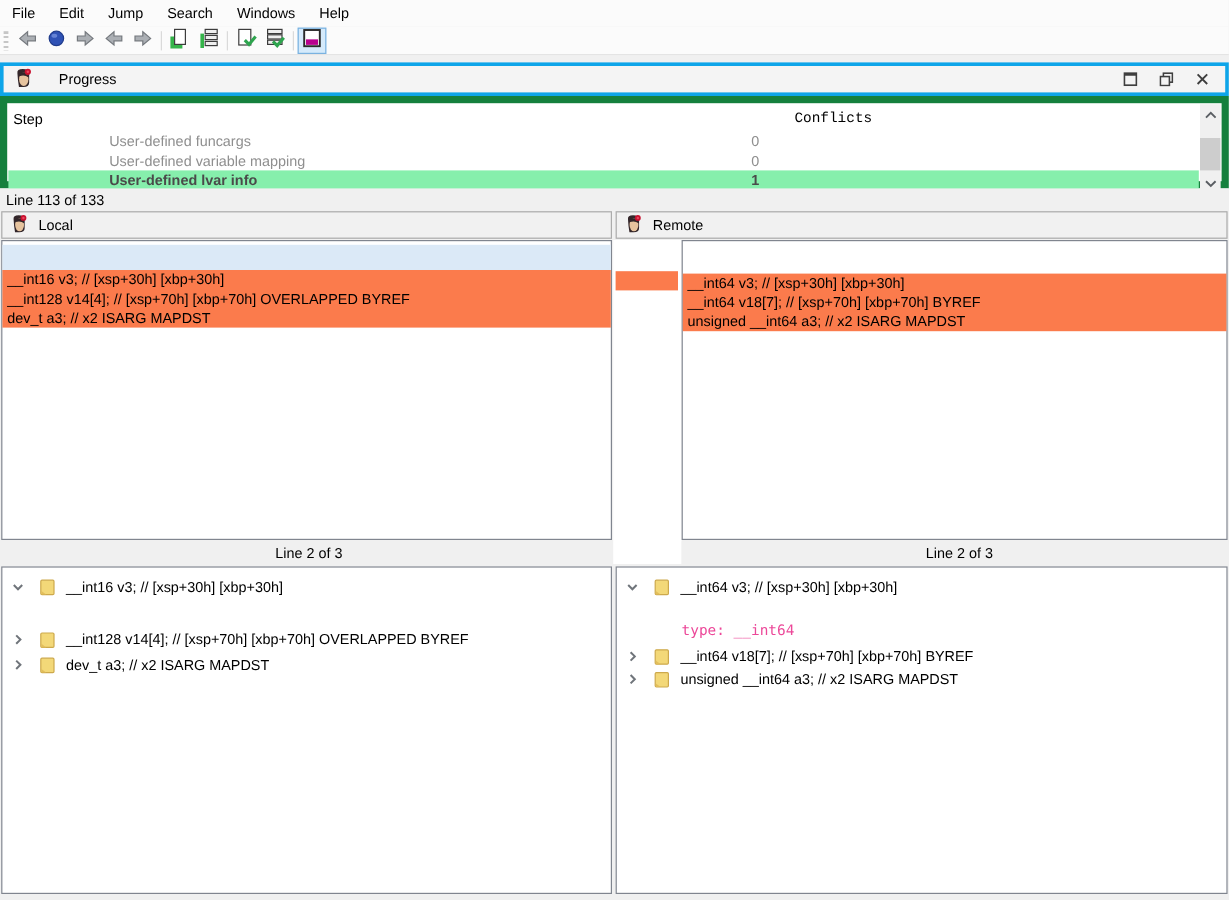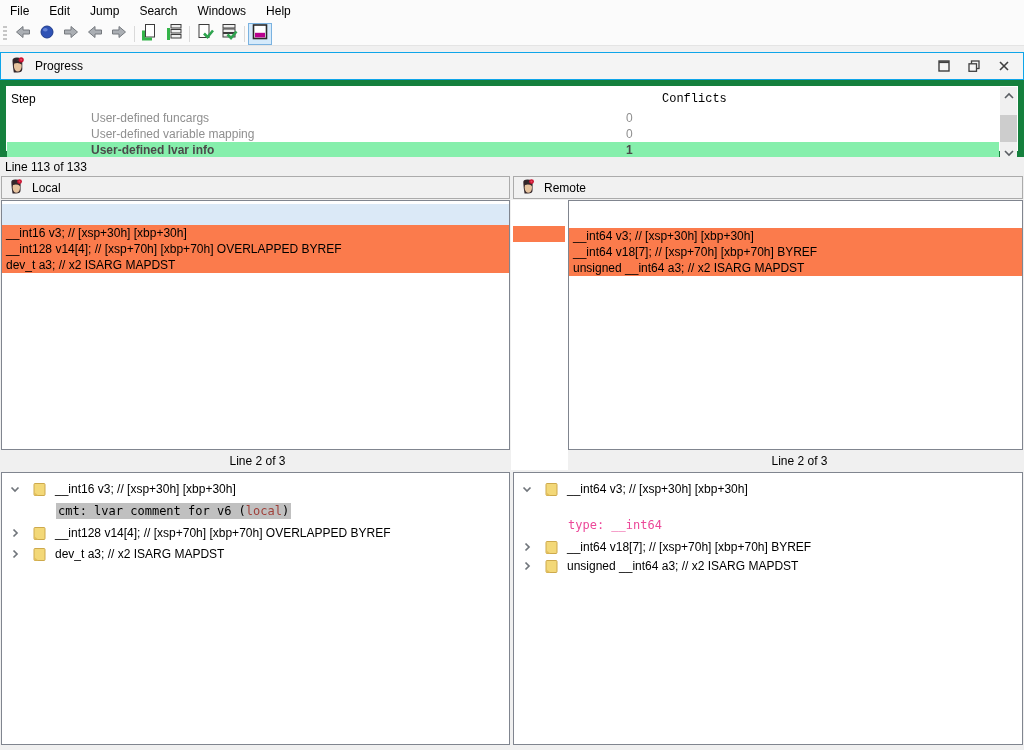--- a/index.html
+++ b/index.html
@@ -18,21 +18,21 @@
   #menubar { left:0; top:0; width:1024px; height:22px; background:#FBFBFB; display:flex; align-items:center; }
   .menu-item { padding:3px 10px; cursor:default; }
   #toolbar { left:0; top:22px; width:1024px; height:24px; background:#FBFBFB; border-bottom:1px solid #E4E4E4; display:flex; align-items:center; }
   .drag-handle { width:4px; height:16px; margin:0 4px 0 3px;
     background: repeating-linear-gradient(to bottom,#C6C6C6 0 2px, transparent 2px 4px); }
   .tbtn { width:24px; height:22px; border:1px solid transparent; background:transparent; display:flex; align-items:center; justify-content:center; padding:0; }
   .tbtn.selected { background:#D5EAFB; border-color:#7AB2E0; }
   .tsep { width:1px; height:16px; background:#DADADA; margin:0 3px; }
 
   
-  #progress-titlebar { left:0; top:52px; width:1024px; height:28px; background:#F4F4F4; border:1px solid #0ea5e9; display:flex; align-items:center; gap:8px; padding-left:8px; }
+  #progress-titlebar { left:0; top:52px; width:1024px; height:28px; background:#F4F4F4; border:3px solid #0ea5e9; display:flex; align-items:center; gap:20px; padding-left:8px; }
   .winbtns { margin-left:auto; display:flex; gap:12px; margin-right:10px; }
   .winbtn { width:18px; height:18px; background:transparent; border:none; display:flex; align-items:center; justify-content:center; padding:0; }
   #progress-list { left:0; top:80px; width:1024px; height:77px; background:#FFF; border:6px solid #15803d; }
   .hdr-step { position:absolute; left:5px; top:6px; }
   .hdr-conf { position:absolute; left:656px; top:6px;font-family:Liberation Mono, monospace; }
   .prow { position:absolute; left:1px; right:19px; height:16px; }
   .prow .step { position:absolute; left:84px; top:1px; color:#8F8F8F; }
   .prow .conf { position:absolute; left:619px; top:1px; color:#8F8F8F; }
   .prow.selected { background:#86efac; }
   .prow.selected .step, .prow.selected .conf { color:#4A4A4A; font-weight:bold; }
@@ -290,23 +290,20 @@
         </svg>
       </span>
     <span class="folder">
         <svg width="15" height="15">
           <rect x="2" y="1.5" width="11" height="12" rx="1" fill="#F3D878" stroke="#CDA94C"></rect>
           <path d="M2.5 10.5 L6.5 13.5 L2.5 13.5 Z" fill="#E2BE5B"></path>
         </svg>
       </span>
     <span>__int16 v3; // [xsp+30h] [xbp+30h]</span>
   </div>
-  <div class="trow sub" style="top:29px;">
-    <span class="mono cmt-hl"><span>cmt: lvar comment for v6 (</span><span class="red">local</span><span>)</span></span>
-  </div>
   <div class="trow" style="top:51px;">
     <span class="chev">
         <svg width="12" height="12">
           <path d="M4.5 2.5 L8 6 L4.5 9.5" stroke="#70757B" stroke-width="1.7" fill="none"></path>
         </svg>
       </span>
     <span class="folder">
         <svg width="15" height="15">
           <rect x="2" y="1.5" width="11" height="12" rx="1" fill="#F3D878" stroke="#CDA94C"></rect>
           <path d="M2.5 10.5 L6.5 13.5 L2.5 13.5 Z" fill="#E2BE5B"></path>

